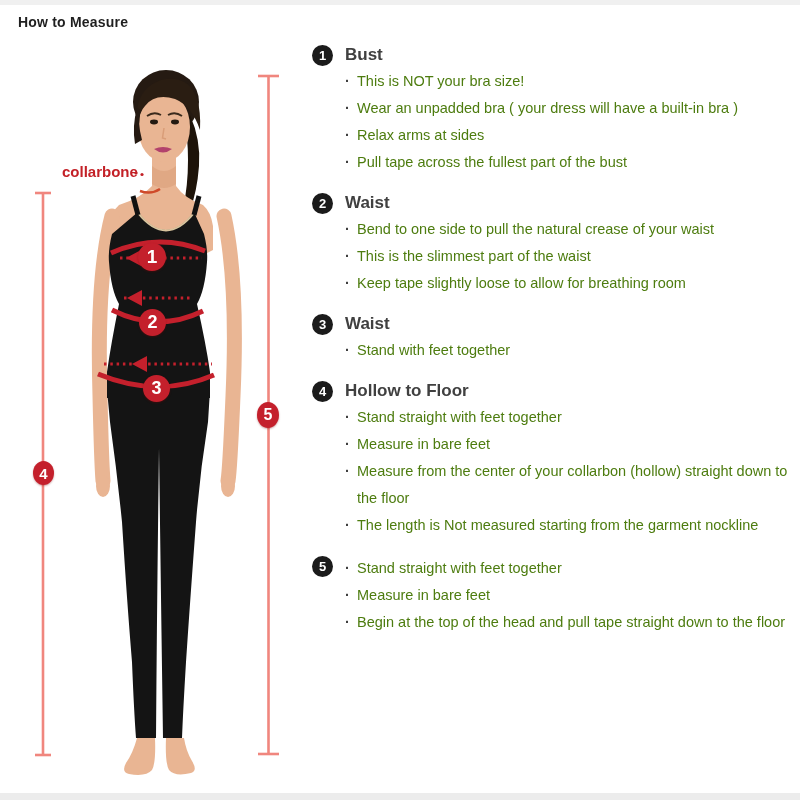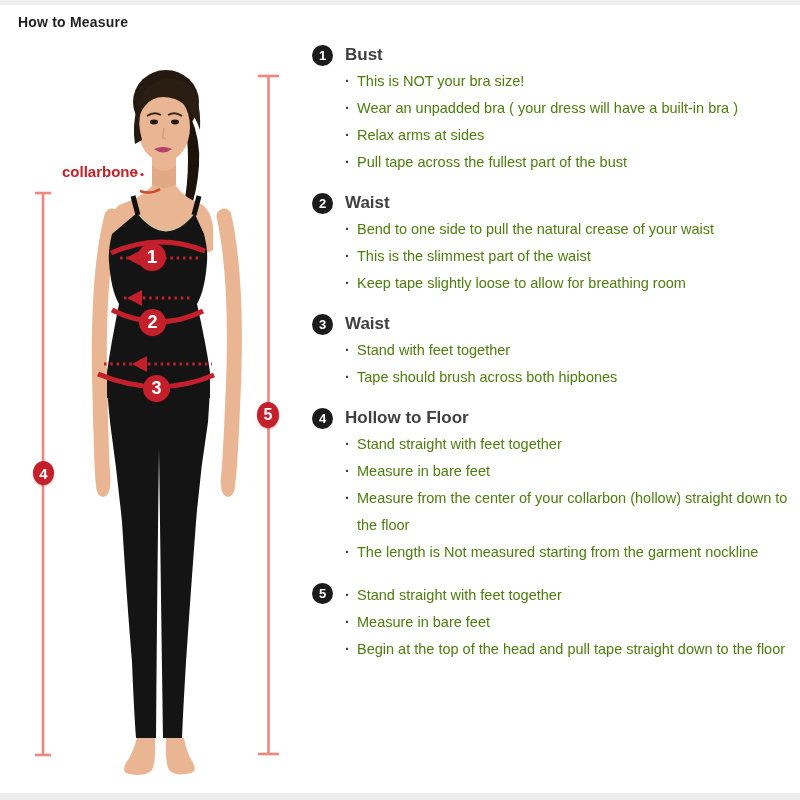--- a/index.html
+++ b/index.html
@@ -176,21 +176,20 @@
       </ul>
     </div>
   </div>
 
   <div class="section">
     <div class="num-circle">3</div>
     <div>
       <h3>Waist</h3>
       <ul>
         <li>Stand with feet together</li>
-        <li>Tape should brush across both hipbones</li>
       </ul>
     </div>
   </div>
 
   <div class="section">
     <div class="num-circle">4</div>
     <div>
       <h3>Hollow to Floor</h3>
       <ul>
         <li>Stand straight with feet together</li>

